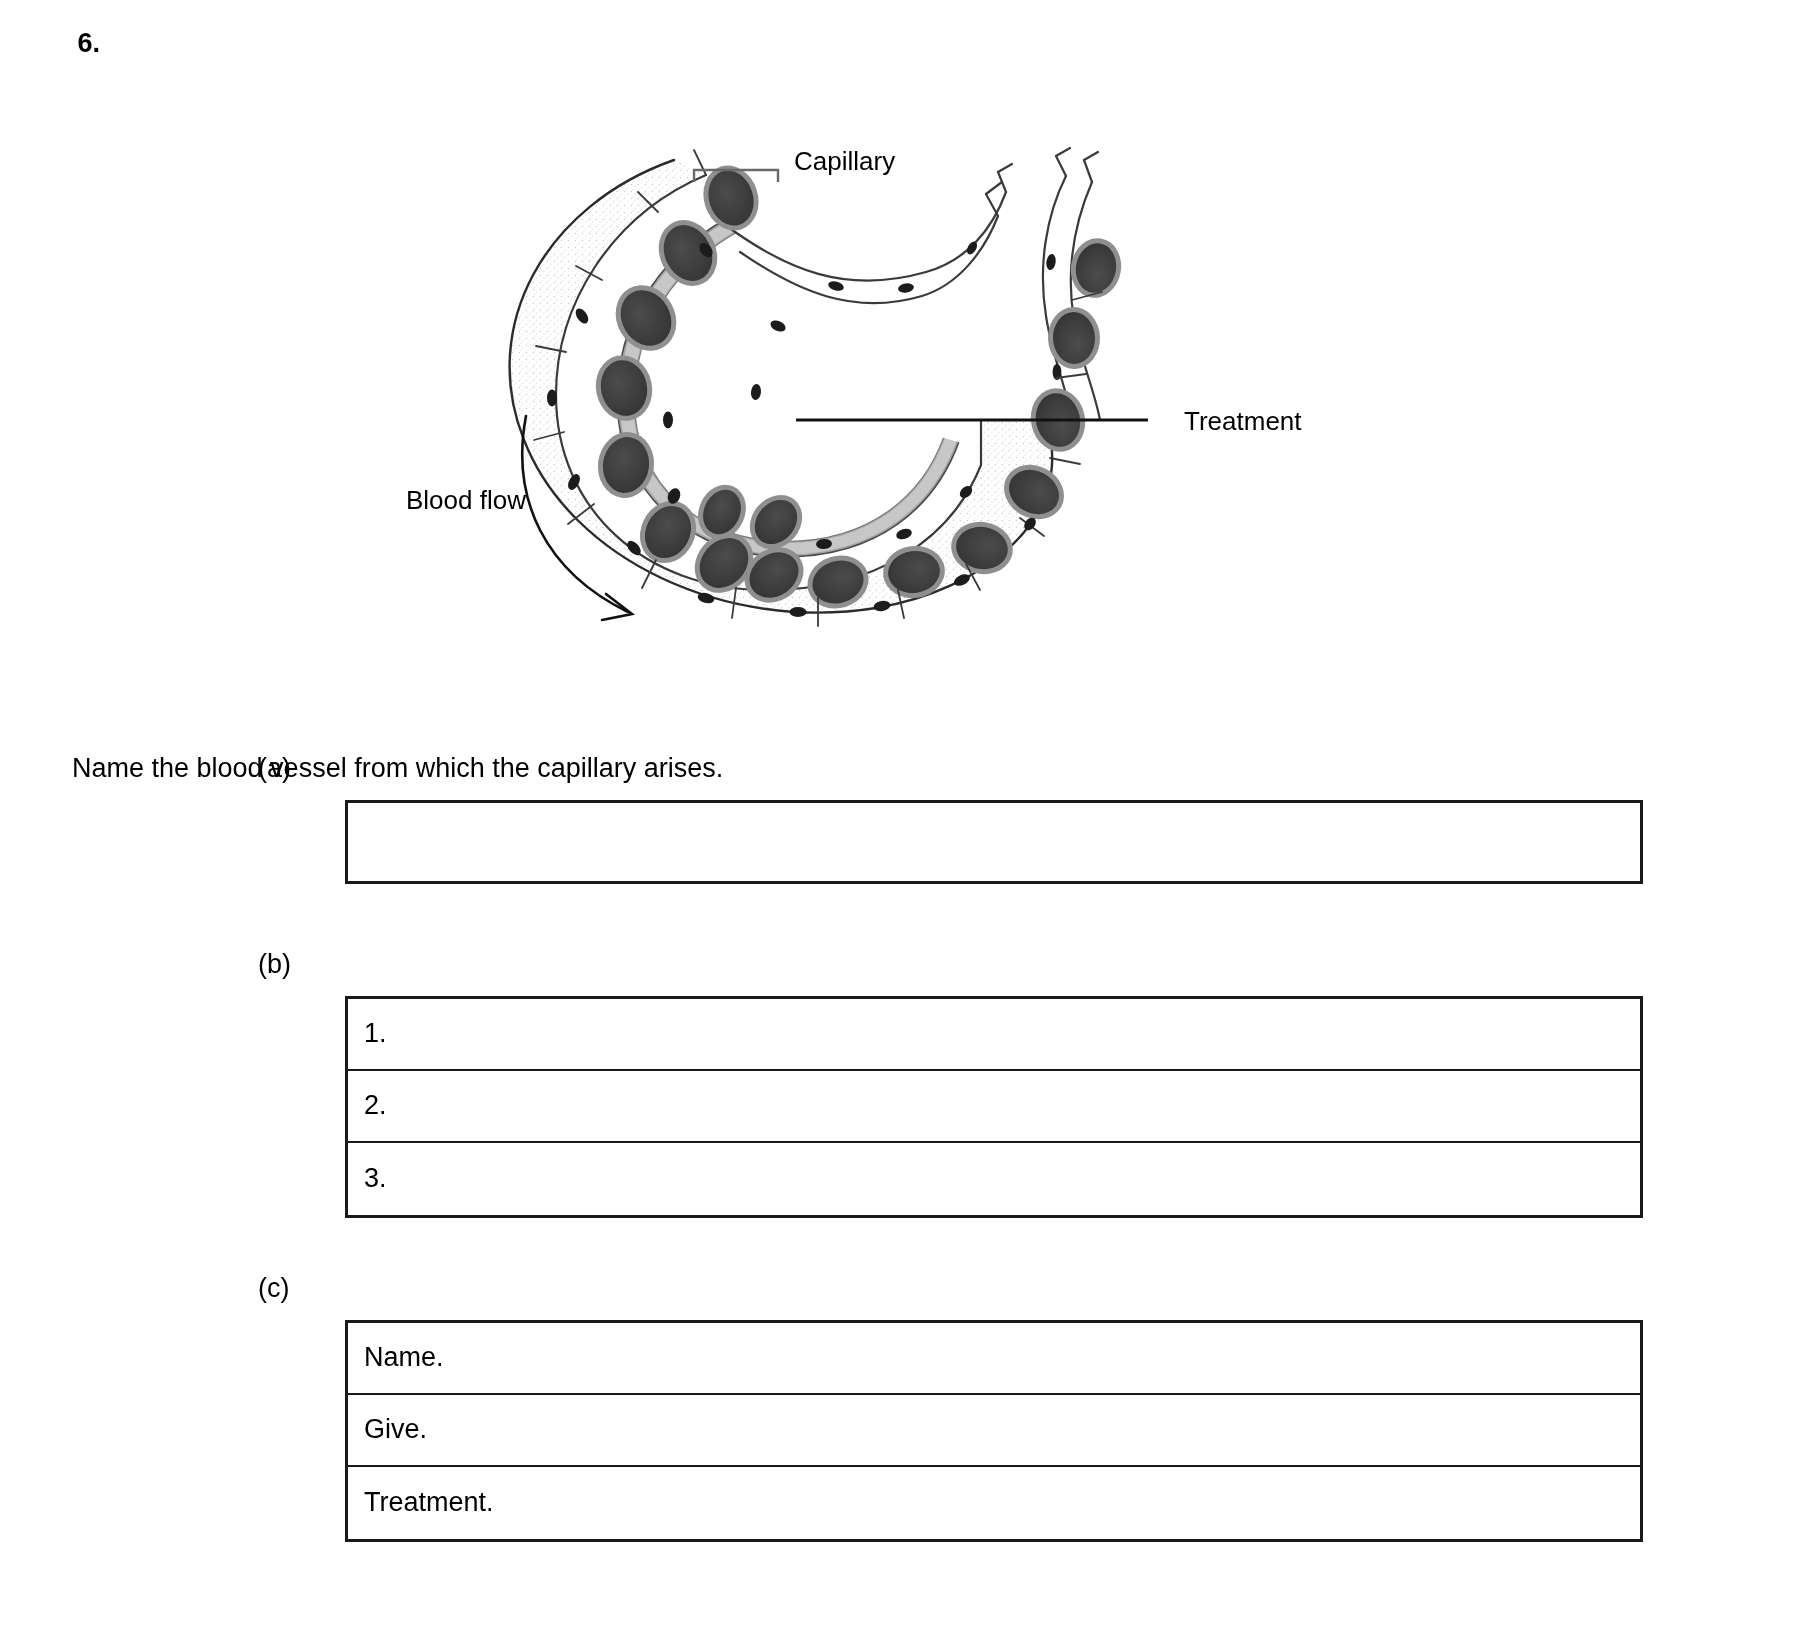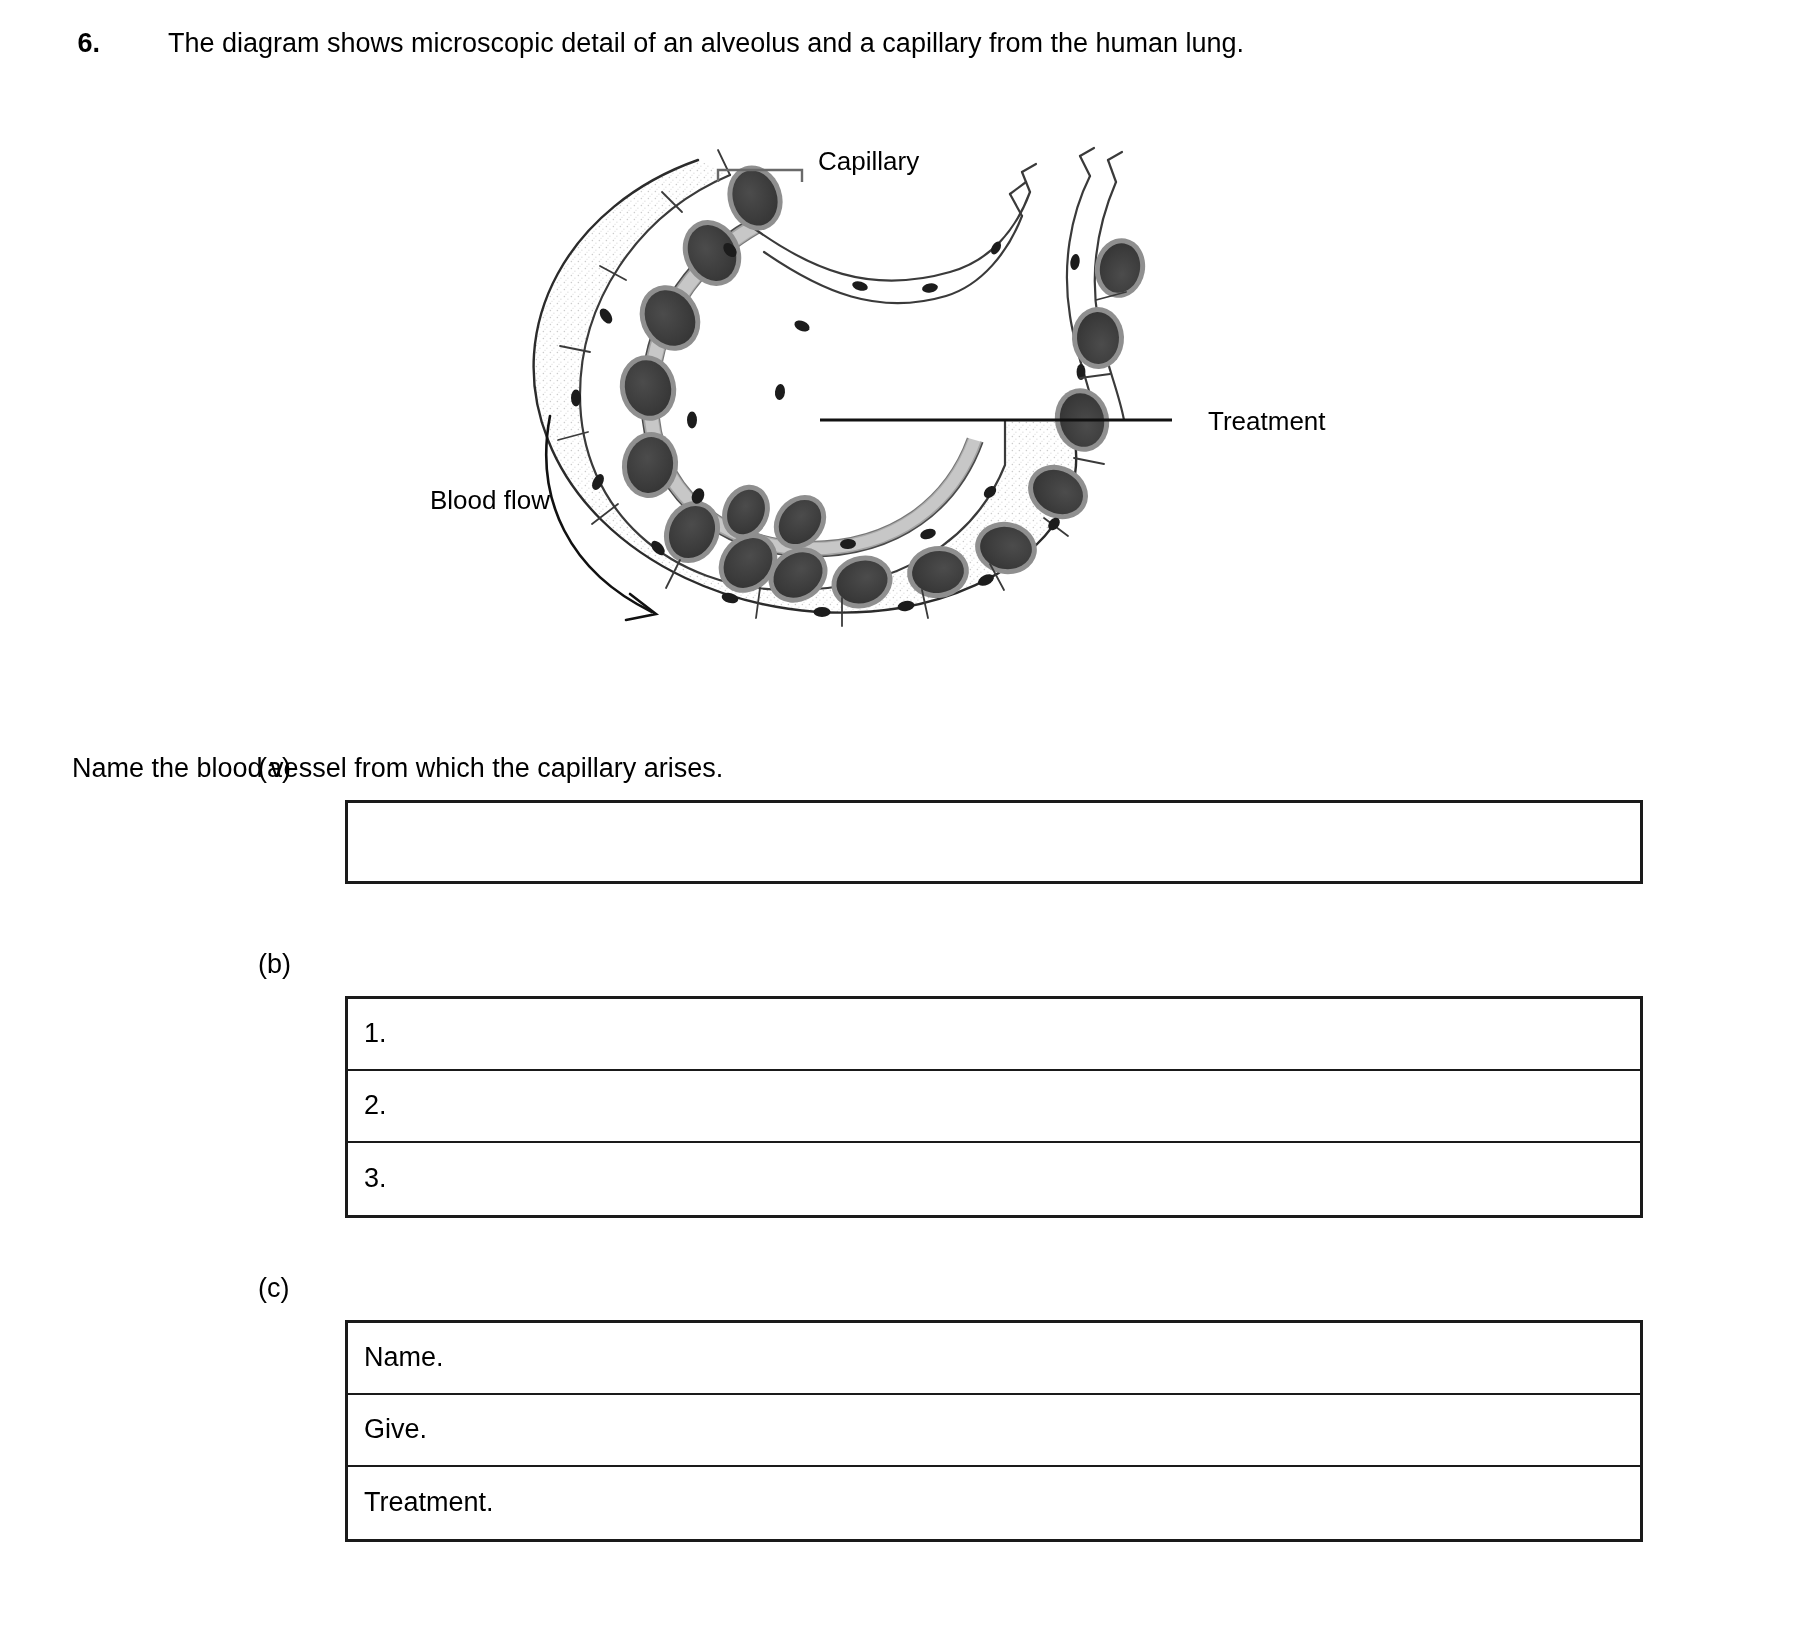--- a/index.html
+++ b/index.html
@@ -36,21 +36,21 @@
   }
   .q-stem {
     margin-left: 68px;
     font-size: 27px;
     line-height: 1.3;
   }
 
   
   .diagram-wrap {
     position: absolute;
-    left: 430px;
+    left: 406px;
     top: 120px;
     width: 900px;
     height: 520px;
   }
   .diagram-wrap svg { display: block; }
 
   .dlabel {
     position: absolute;
     font-size: 26px;
     line-height: 1;
@@ -104,21 +104,20 @@
 
   .part-a { top: 752px; }
   .part-b { top: 948px; }
   .part-c { top: 1272px; }
 </style>
 </head>
 <body>
 
 <div class="q-header">
   <div class="q-number">6.</div>
-  <div class="q-stem">The diagram shows microscopic detail of an alveolus and a capillary from the human lung.</div>
 </div>
 
 <div class="diagram-wrap">
 
   <svg width="900" height="520" viewBox="0 0 900 520">
     <defs>
 
       <pattern id="stipple" width="7" height="7" patternUnits="userSpaceOnUse">
         <rect width="7" height="7" fill="#ffffff"></rect>
         <circle cx="1.4" cy="1.4" r="0.75" fill="#c9c9c9"></circle>

